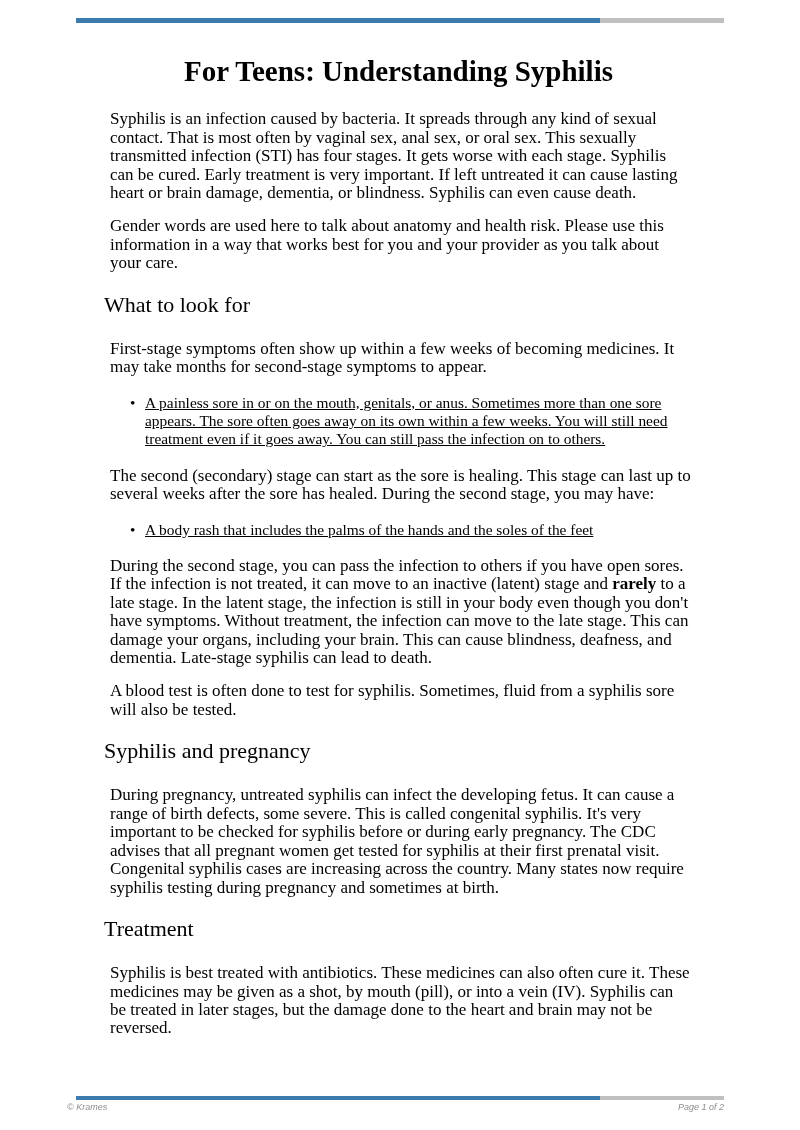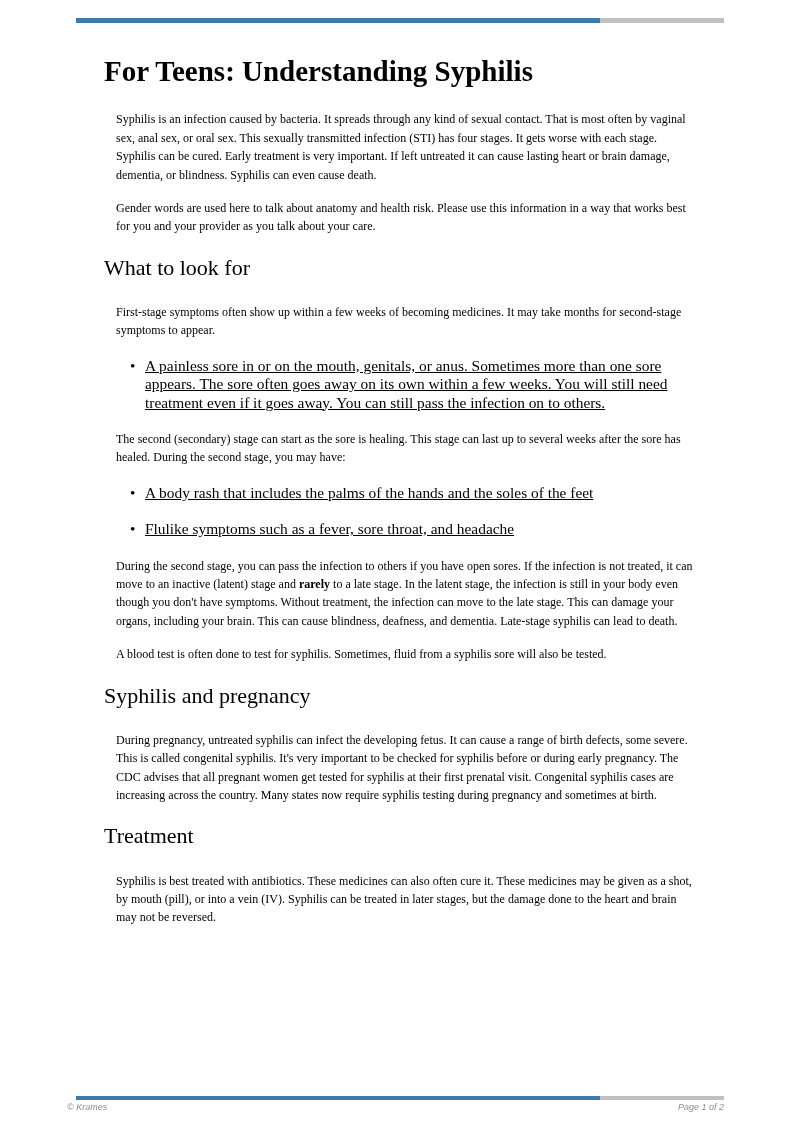--- a/index.html
+++ b/index.html
@@ -26,25 +26,26 @@
     position: absolute;
     left: 104px;
     top: 55px;
     width: 589px;
   }
   .doc-title {
     font-size: 29px;
     font-weight: bold;
     line-height: 1.15;
     margin: 0 0 22px 0;
+    text-align: center;
   }
   .para {
-    font-size: 12px;
+    font-size: 17px;
     line-height: 18.4px;
-    margin: 0 0 15px 12px;
+    margin: 0 0 15px 6px;
   }
   .section-heading {
     font-size: 22px;
     font-weight: normal;
     line-height: 1.1;
     margin: 20px 0 23px 0;
   }
   ul.bullet-list {
     list-style: none;
     margin: 17px 0 18px 0;
@@ -99,21 +100,20 @@
   <p class="para">First-stage symptoms often show up within a few weeks of becoming medicines. It may take months for second-stage symptoms to appear.</p>
 
   <ul class="bullet-list">
     <li>A painless sore in or on the mouth, genitals, or anus. Sometimes more than one sore appears. The sore often goes away on its own within a few weeks. You will still need treatment even if it goes away. You can still pass the infection on to others.</li>
   </ul>
 
   <p class="para">The second (secondary) stage can start as the sore is healing. This stage can last up to several weeks after the sore has healed. During the second stage, you may have:</p>
 
   <ul class="bullet-list">
     <li>A body rash that includes the palms of the hands and the soles of the feet</li>
-    <li>Flulike symptoms such as a fever, sore throat, and headache</li>
   </ul>
 
   <p class="para"><span>During the second stage, you can pass the infection to others if you have open sores. If the infection is not treated, it can move to an inactive (latent) stage and </span><span class="bold-inline">rarely</span><span> to a late stage. In the latent stage, the infection is still in your body even though you don't have symptoms. Without treatment, the infection can move to the late stage. This can damage your organs, including your brain. This can cause blindness, deafness, and dementia. Late-stage syphilis can lead to death.</span></p>
 
   <p class="para">A blood test is often done to test for syphilis. Sometimes, fluid from a syphilis sore will also be tested.</p>
 
   <h2 class="section-heading">Syphilis and pregnancy</h2>
 
   <p class="para">During pregnancy, untreated syphilis can infect the developing fetus. It can cause a range of birth defects, some severe. This is called congenital syphilis. It's very important to be checked for syphilis before or during early pregnancy. The CDC advises that all pregnant women get tested for syphilis at their first prenatal visit. Congenital syphilis cases are increasing across the country. Many states now require syphilis testing during pregnancy and sometimes at birth.</p>
 

